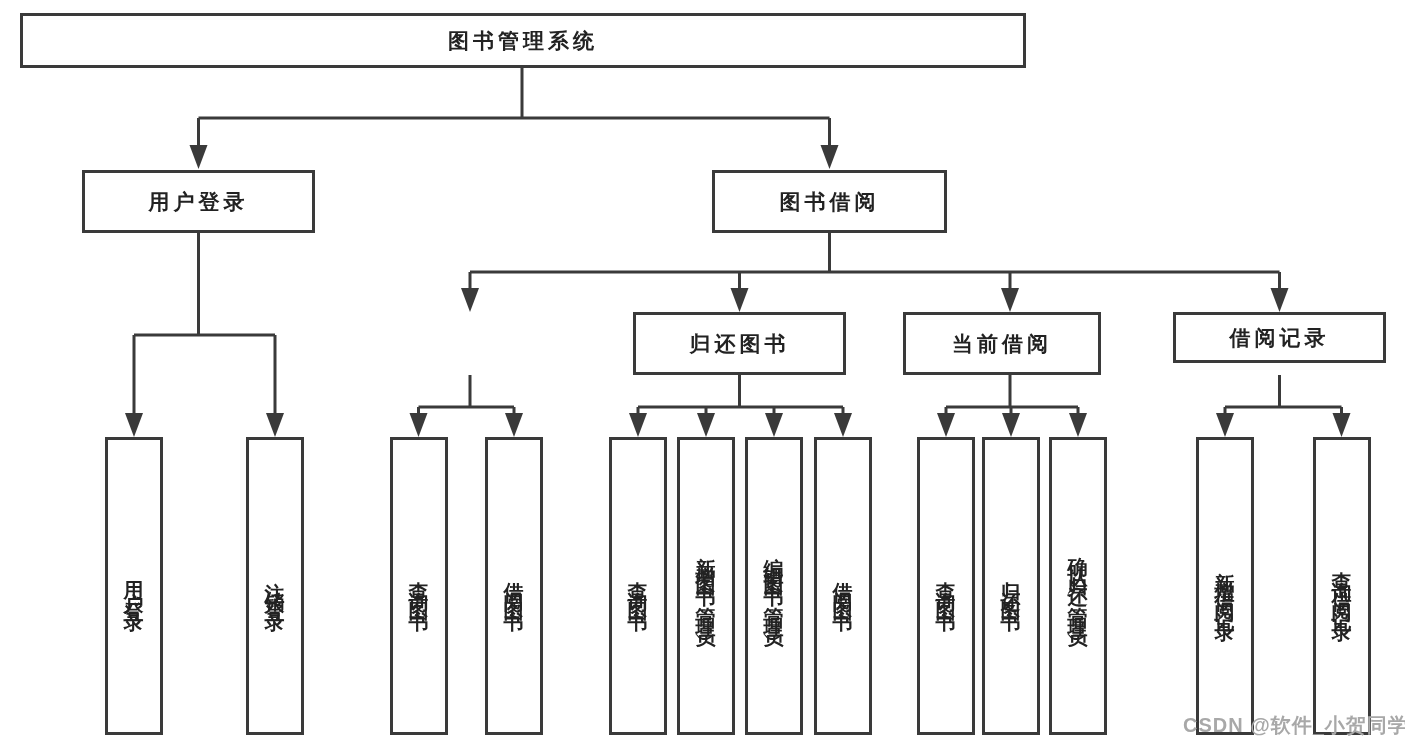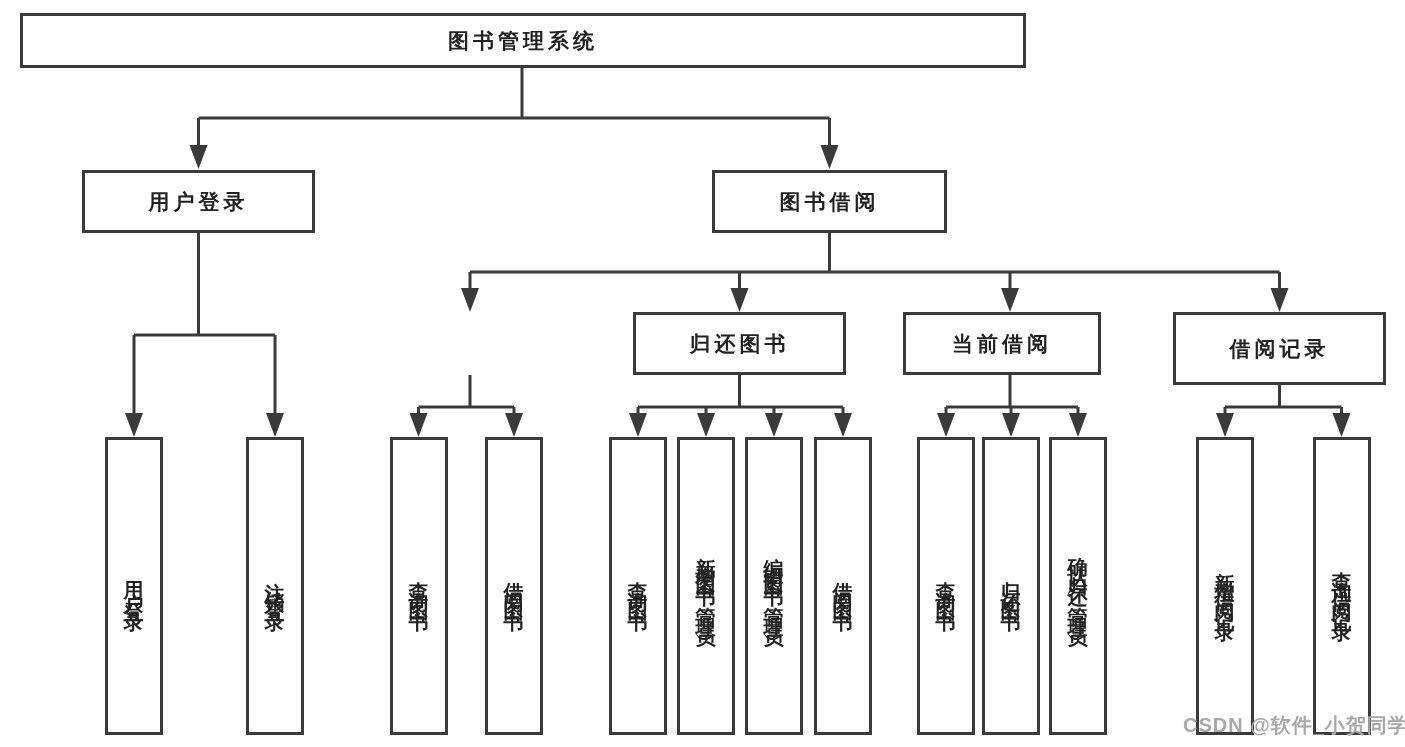--- a/index.html
+++ b/index.html
@@ -130,21 +130,21 @@
   <div class="hbox" style="left:712px;top:170px;width:235px;height:63px">
     <span>图书借阅</span>
   </div>
 
   <div class="hbox" style="left:633px;top:312px;width:213px;height:63px">
     <span>归还图书</span>
   </div>
   <div class="hbox" style="left:903px;top:312px;width:198px;height:63px">
     <span>当前借阅</span>
   </div>
-  <div class="hbox" style="left:1173px;top:312px;width:213px;height:73px">
+  <div class="hbox" style="left:1173px;top:312px;width:213px;height:51px">
     <span>借阅记录</span>
   </div>
 
   <div class="vbox" style="left:105px">
     <span>用户登录</span>
   </div>
   <div class="vbox" style="left:246px">
     <span>注销登录</span>
   </div>
   <div class="vbox" style="left:390px">

